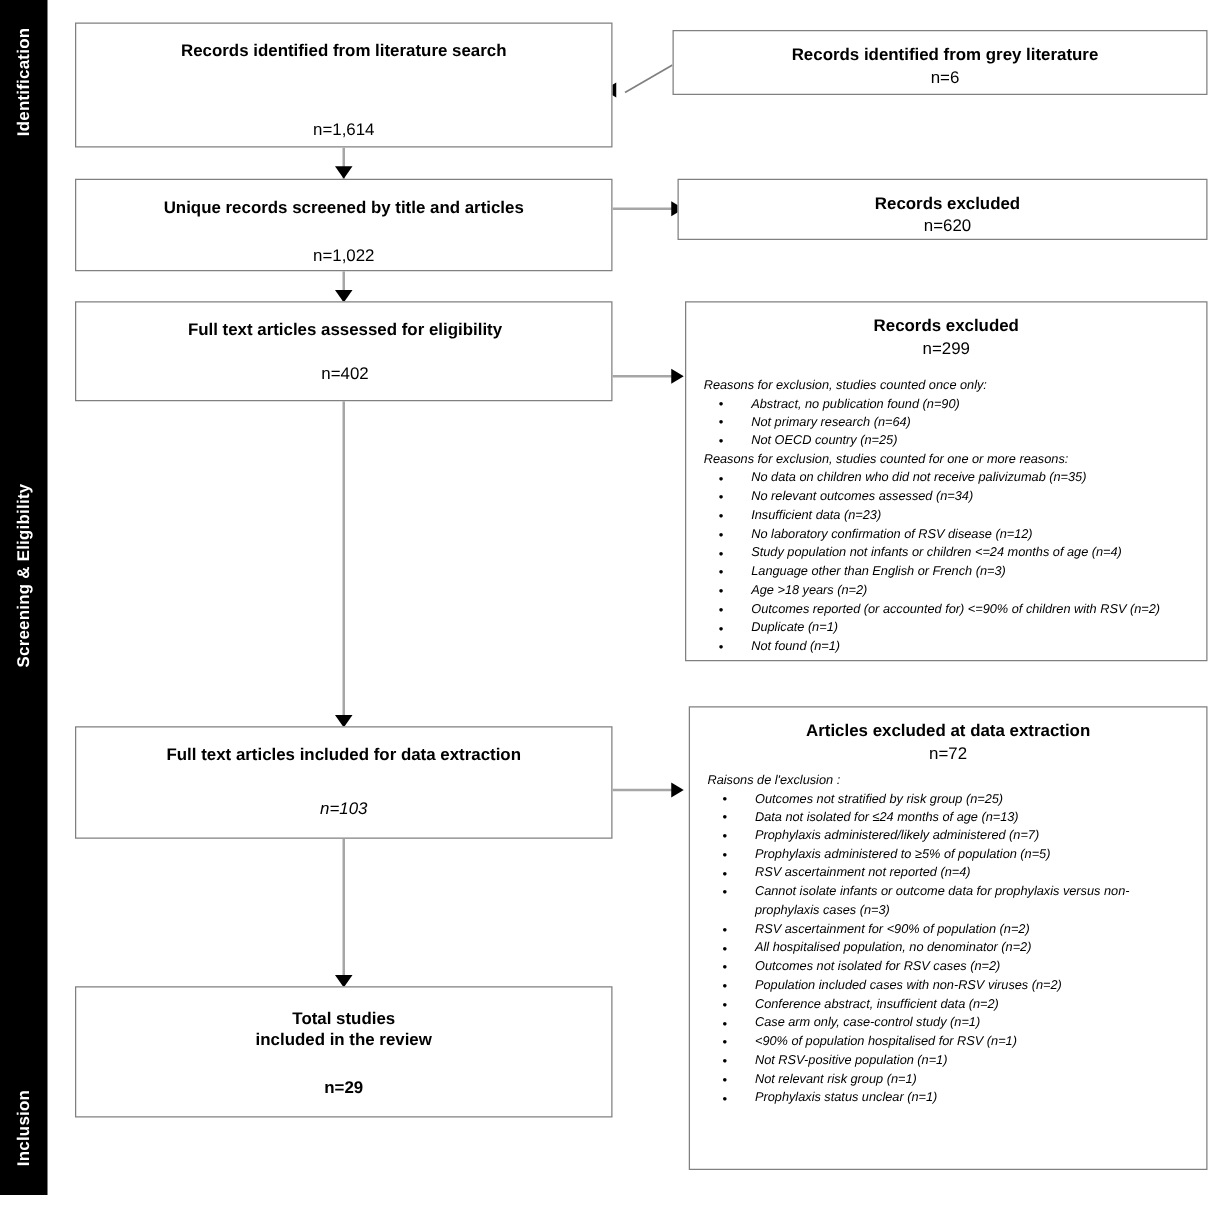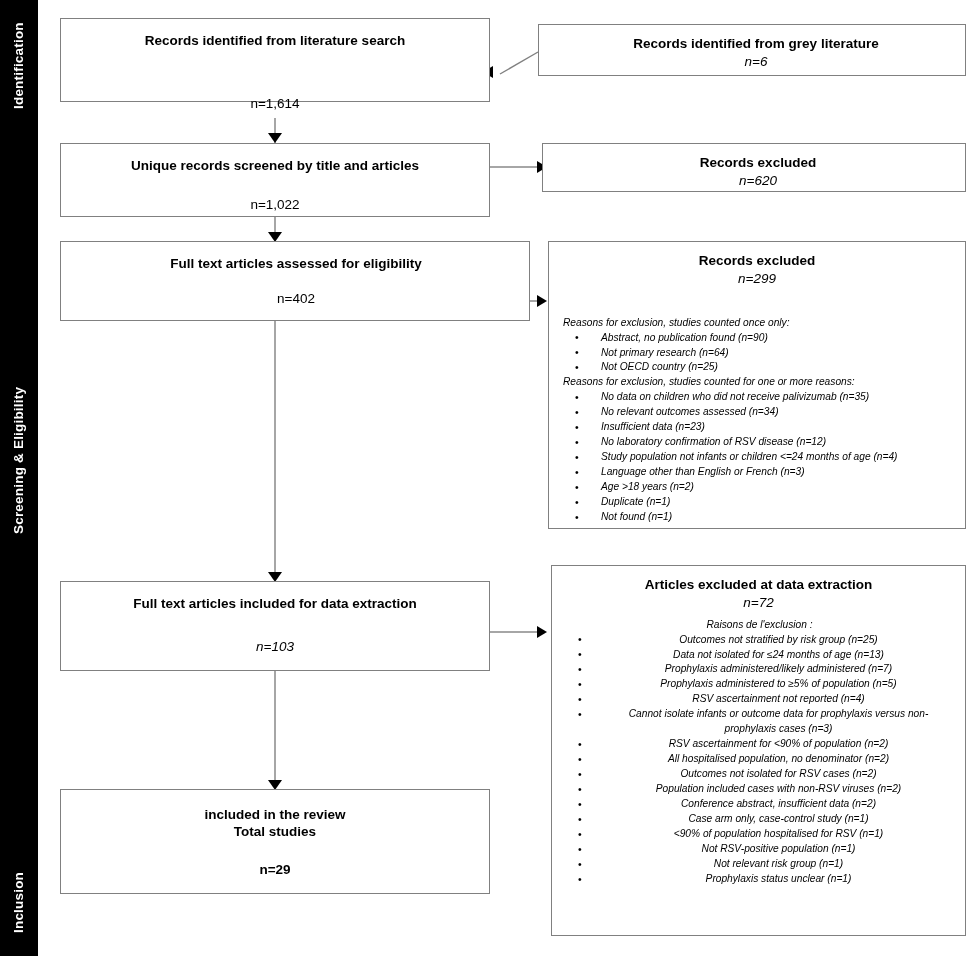--- a/index.html
+++ b/index.html
@@ -79,26 +79,25 @@
   .box.main.compact .count {
     margin-top: 22px;
   }
 
   
   .box.side {
     padding: 10px 2px 8px 10px;
   }
   .box.side .count {
     margin-top: 1px;
-    font-style: italic;
   }
 
   
   .reasons {
-    margin-top: 28px;
+    margin-top: 14px;
     font-style: italic;
     font-size: 10.2px;
     line-height: 1.47;
     text-align: left;
   }
   .reasons .heading {
     font-style: italic;
     padding-left: 2px;
   }
   .reasons ul {
@@ -188,41 +187,41 @@
 
   <div class="vline" style="left:274px;top:321px;height:252px;"></div>
   <div class="arrow-down" style="left:268px;top:572px;"></div>
 
   <div class="hline" style="left:490px;top:631px;width:52px;"></div>
   <div class="arrow-right" style="left:537px;top:626px;"></div>
 
   <div class="vline" style="left:274px;top:671px;height:110px;"></div>
   <div class="arrow-down" style="left:268px;top:780px;"></div>
 
-  <div class="box main" style="left:60px;top:18px;width:430px;height:84px;">
+  <div class="box main" style="left:60px;top:18px;width:430px;height:100px;">
     <div class="title">Records identified from literature search</div>
     <div class="count">n=1,614</div>
   </div>
 
   <div class="box side" style="left:538px;top:24px;width:428px;height:52px;">
     <div class="title">Records identified from grey literature</div>
     <div class="count">n=6</div>
   </div>
 
   <div class="box main compact" style="left:60px;top:143px;width:430px;height:74px;">
     <div class="title">Unique records screened by title and articles</div>
     <div class="count">n=1,022</div>
   </div>
 
   <div class="box side" style="left:542px;top:143px;width:424px;height:49px;">
     <div class="title">Records excluded</div>
     <div class="count">n=620</div>
   </div>
 
-  <div class="box main" style="left:60px;top:241px;width:470px;height:80px;padding-left:12px;">
+  <div class="box main" style="left:60px;top:241px;width:430px;height:80px;padding-left:12px;">
     <div class="title">Full text articles assessed for eligibility</div>
     <div class="count" style="margin-top:18px;">n=402</div>
   </div>
 
   <div class="box side" style="left:548px;top:241px;width:418px;height:288px;padding:10px 12px 8px 12px;">
     <div class="title">Records excluded</div>
     <div class="count">n=299</div>
     <div class="reasons">
       <div class="heading">Reasons for exclusion, studies counted once only:</div>
       <ul>
@@ -232,35 +231,36 @@
       </ul>
       <div class="heading">Reasons for exclusion, studies counted for one or more reasons:</div>
       <ul>
         <li>No data on children who did not receive palivizumab (n=35)</li>
         <li>No relevant outcomes assessed (n=34)</li>
         <li>Insufficient data (n=23)</li>
         <li>No laboratory confirmation of RSV disease (n=12)</li>
         <li>Study population not infants or children &lt;=24 months of age (n=4)</li>
         <li>Language other than English or French (n=3)</li>
         <li>Age &gt;18 years (n=2)</li>
+        <li>Outcomes reported (or accounted for) &lt;=90% of children with RSV (n=2)</li>
         <li>Duplicate (n=1)</li>
         <li>Not found (n=1)</li>
       </ul>
     </div>
   </div>
 
   <div class="box main" style="left:60px;top:581px;width:430px;height:90px;">
     <div class="title">Full text articles included for data extraction</div>
     <div class="count" style="margin-top:26px;font-style:italic;">n=103</div>
   </div>
 
   <div class="box side" style="left:551px;top:565px;width:415px;height:371px;padding:10px 12px 8px 12px;">
     <div class="title">Articles excluded at data extraction</div>
     <div class="count">n=72</div>
-    <div class="reasons" style="margin-top:6px;text-align:center;">
+    <div class="reasons" style="margin-top:6px;">
       <div class="heading">Raisons de l'exclusion :</div>
       <ul>
         <li>Outcomes not stratified by risk group (n=25)</li>
         <li>Data not isolated for ≤24 months of age (n=13)</li>
         <li>Prophylaxis administered/likely administered (n=7)</li>
         <li>Prophylaxis administered to ≥5% of population (n=5)</li>
         <li>RSV ascertainment not reported (n=4)</li>
         <li>Cannot isolate infants or outcome data for prophylaxis versus non-prophylaxis cases (n=3)</li>
         <li>RSV ascertainment for &lt;90% of population (n=2)</li>
         <li>All hospitalised population, no denominator (n=2)</li>
@@ -270,18 +270,18 @@
         <li>Case arm only, case-control study (n=1)</li>
         <li>&lt;90% of population hospitalised for RSV (n=1)</li>
         <li>Not RSV-positive population (n=1)</li>
         <li>Not relevant risk group (n=1)</li>
         <li>Prophylaxis status unclear (n=1)</li>
       </ul>
     </div>
   </div>
 
   <div class="box main" style="left:60px;top:789px;width:430px;height:105px;padding:16px 10px 10px 10px;">
+    <div class="title">Total studies</div>
     <div class="title">included in the review</div>
-    <div class="title">Total studies</div>
     <div class="count bold" style="margin-top:20px;">n=29</div>
   </div>
 
 </div>
 
 </body></html>

